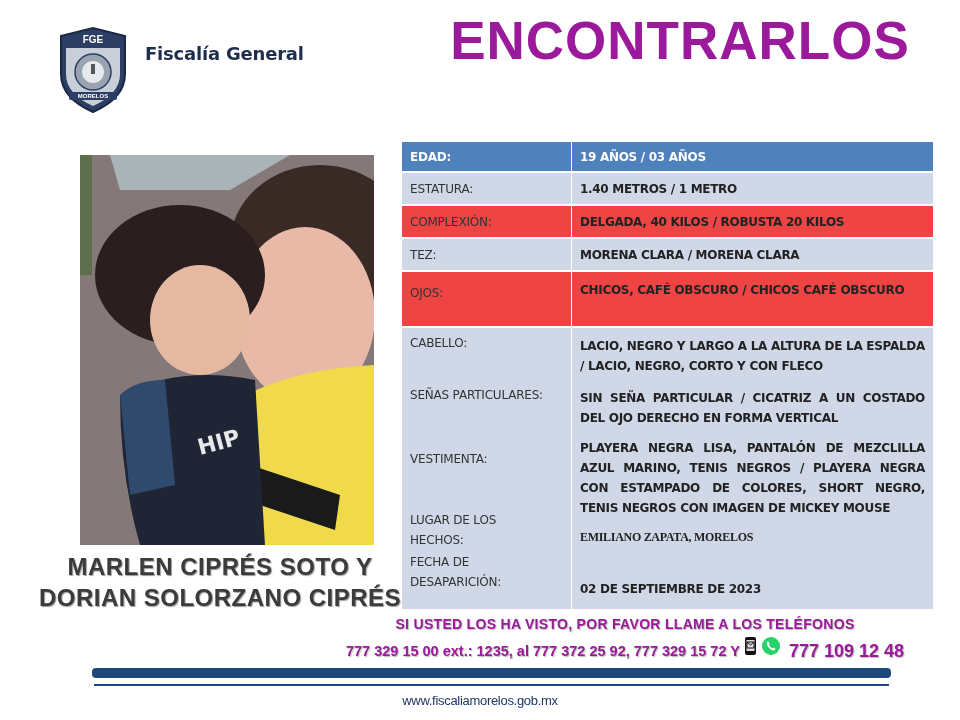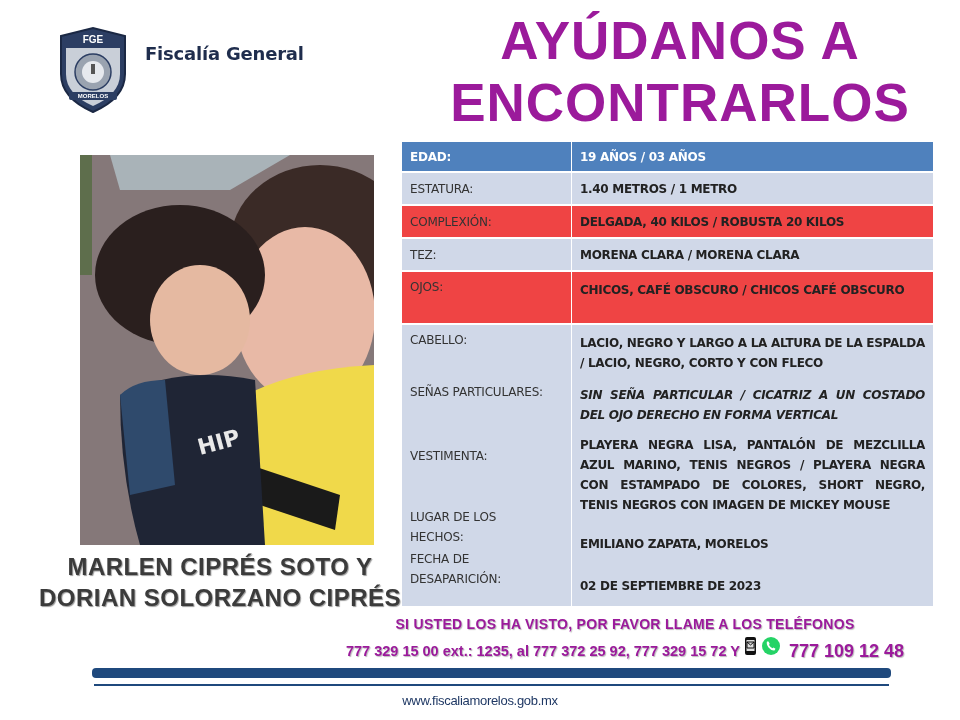--- a/index.html
+++ b/index.html
@@ -42,21 +42,20 @@
   </svg>
   <span style="position:absolute;left:0;top:8px;width:76px;text-align:center;color:#fff;font-weight:bold;font-size:10px;">FGE</span>
   <span style="position:absolute;left:0;top:67px;width:76px;text-align:center;color:#fff;font-weight:bold;font-size:6px;">MORELOS</span>
 </div>
 
 <div class="org">
   <div class="l1">Fiscalía General</div>
 </div>
 
 <div class="headline">
-  <div>AYÚDANOS A</div>
   <div>ENCONTRARLOS</div>
 </div>
 
 <div class="photo">
   <svg width="294" height="390" viewBox="0 0 294 390">
     <rect width="294" height="390" fill="#857879"></rect>
     <polygon points="30,0 210,0 150,35 40,35" fill="#a9b3b8"></polygon>
     <rect x="0" y="0" width="12" height="120" fill="#5e6e4c"></rect>
 
     <ellipse cx="240" cy="90" rx="90" ry="80" fill="#3a2a26"></ellipse>
@@ -93,36 +92,36 @@
   </tr>
   <tr class="b r1">
     <td class="k">COMPLEXIÓN:</td>
     <td class="v">DELGADA, 40 KILOS / ROBUSTA 20 KILOS</td>
   </tr>
   <tr class="a r1">
     <td class="k">TEZ:</td>
     <td class="v">MORENA CLARA / MORENA CLARA</td>
   </tr>
   <tr class="b">
-    <td class="k" style="height:40px;border-bottom:2px solid #fff;vertical-align:top;padding-top:8px;">OJOS:</td>
+    <td class="k" style="height:40px;border-bottom:2px solid #fff;vertical-align:top;padding-top:14px;">OJOS:</td>
     <td class="v" style="height:40px;border-bottom:2px solid #fff;vertical-align:top;padding-top:11px;">CHICOS, CAFÉ OBSCURO / CHICOS CAFÉ OBSCURO</td>
   </tr>
   <tr class="a">
     <td class="k" style="height:281px;vertical-align:top;padding:0 8px;position:relative;">
       <div style="position:absolute;left:8px;top:8px;">CABELLO:</div>
       <div style="position:absolute;left:8px;top:60px;">SEÑAS PARTICULARES:</div>
       <div style="position:absolute;left:8px;top:124px;">VESTIMENTA:</div>
       <div style="position:absolute;left:8px;top:182px;width:110px;line-height:20px;">LUGAR DE LOS HECHOS:</div>
       <div style="position:absolute;left:8px;top:224px;width:110px;line-height:20px;">FECHA DE DESAPARICIÓN:</div>
     </td>
     <td class="v" style="height:281px;vertical-align:top;padding:0 8px;position:relative;">
       <div style="position:absolute;left:8px;right:8px;top:8px;line-height:20px;text-align:justify;">LACIO, NEGRO Y LARGO A LA ALTURA DE LA ESPALDA / LACIO, NEGRO, CORTO Y CON FLECO</div>
-      <div style="position:absolute;left:8px;right:8px;top:60px;line-height:20px;text-align:justify;font-style:italic;">SIN SEÑA PARTICULAR / CICATRIZ A UN COSTADO DEL OJO DERECHO EN FORMA VERTICAL</div>
+      <div style="position:absolute;left:8px;right:8px;top:60px;line-height:20px;text-align:justify;">SIN SEÑA PARTICULAR / CICATRIZ A UN COSTADO DEL OJO DERECHO EN FORMA VERTICAL</div>
       <div style="position:absolute;left:8px;right:8px;top:110px;line-height:20px;text-align:justify;">PLAYERA NEGRA LISA, PANTALÓN DE MEZCLILLA AZUL MARINO, TENIS NEGROS / PLAYERA NEGRA CON ESTAMPADO DE COLORES, SHORT NEGRO, TENIS NEGROS CON IMAGEN DE MICKEY MOUSE</div>
-      <div style="position:absolute;left:8px;right:8px;top:212px;">EMILIANO ZAPATA, MORELOS</div>
+      <div style="position:absolute;left:8px;right:8px;top:202px;font-family:Liberation Serif, serif;">EMILIANO ZAPATA, MORELOS</div>
       <div style="position:absolute;left:8px;right:8px;top:254px;">02 DE SEPTIEMBRE DE 2023</div>
     </td>
   </tr>
 </tbody>
   </table>
 
 <div class="call">
   <div class="l1">SI USTED LOS HA VISTO, POR FAVOR LLAME  A LOS TELÉFONOS</div>
   <div class="l2">
     <span>777 329 15 00 ext.: 1235, al 777 372 25 92,  777 329 15 72 Y</span>

